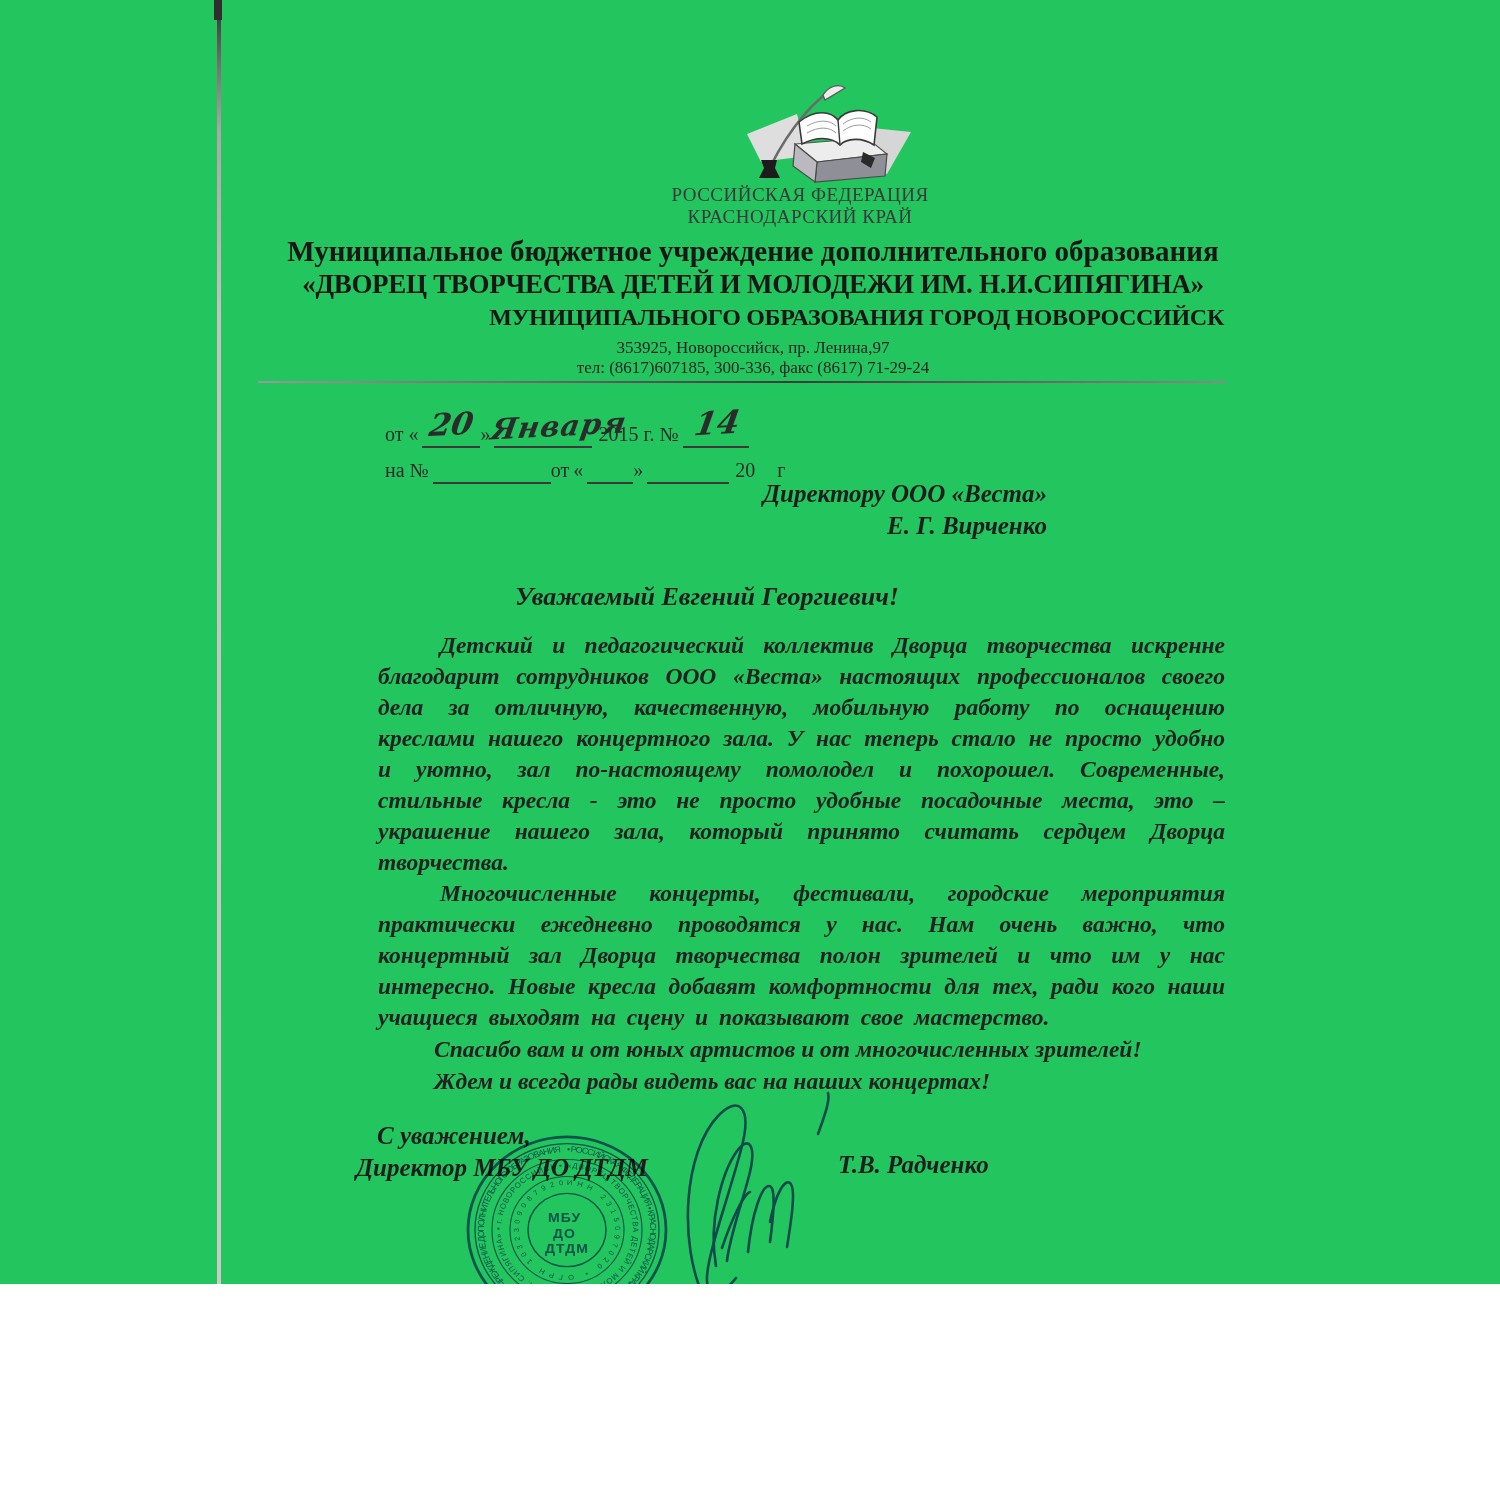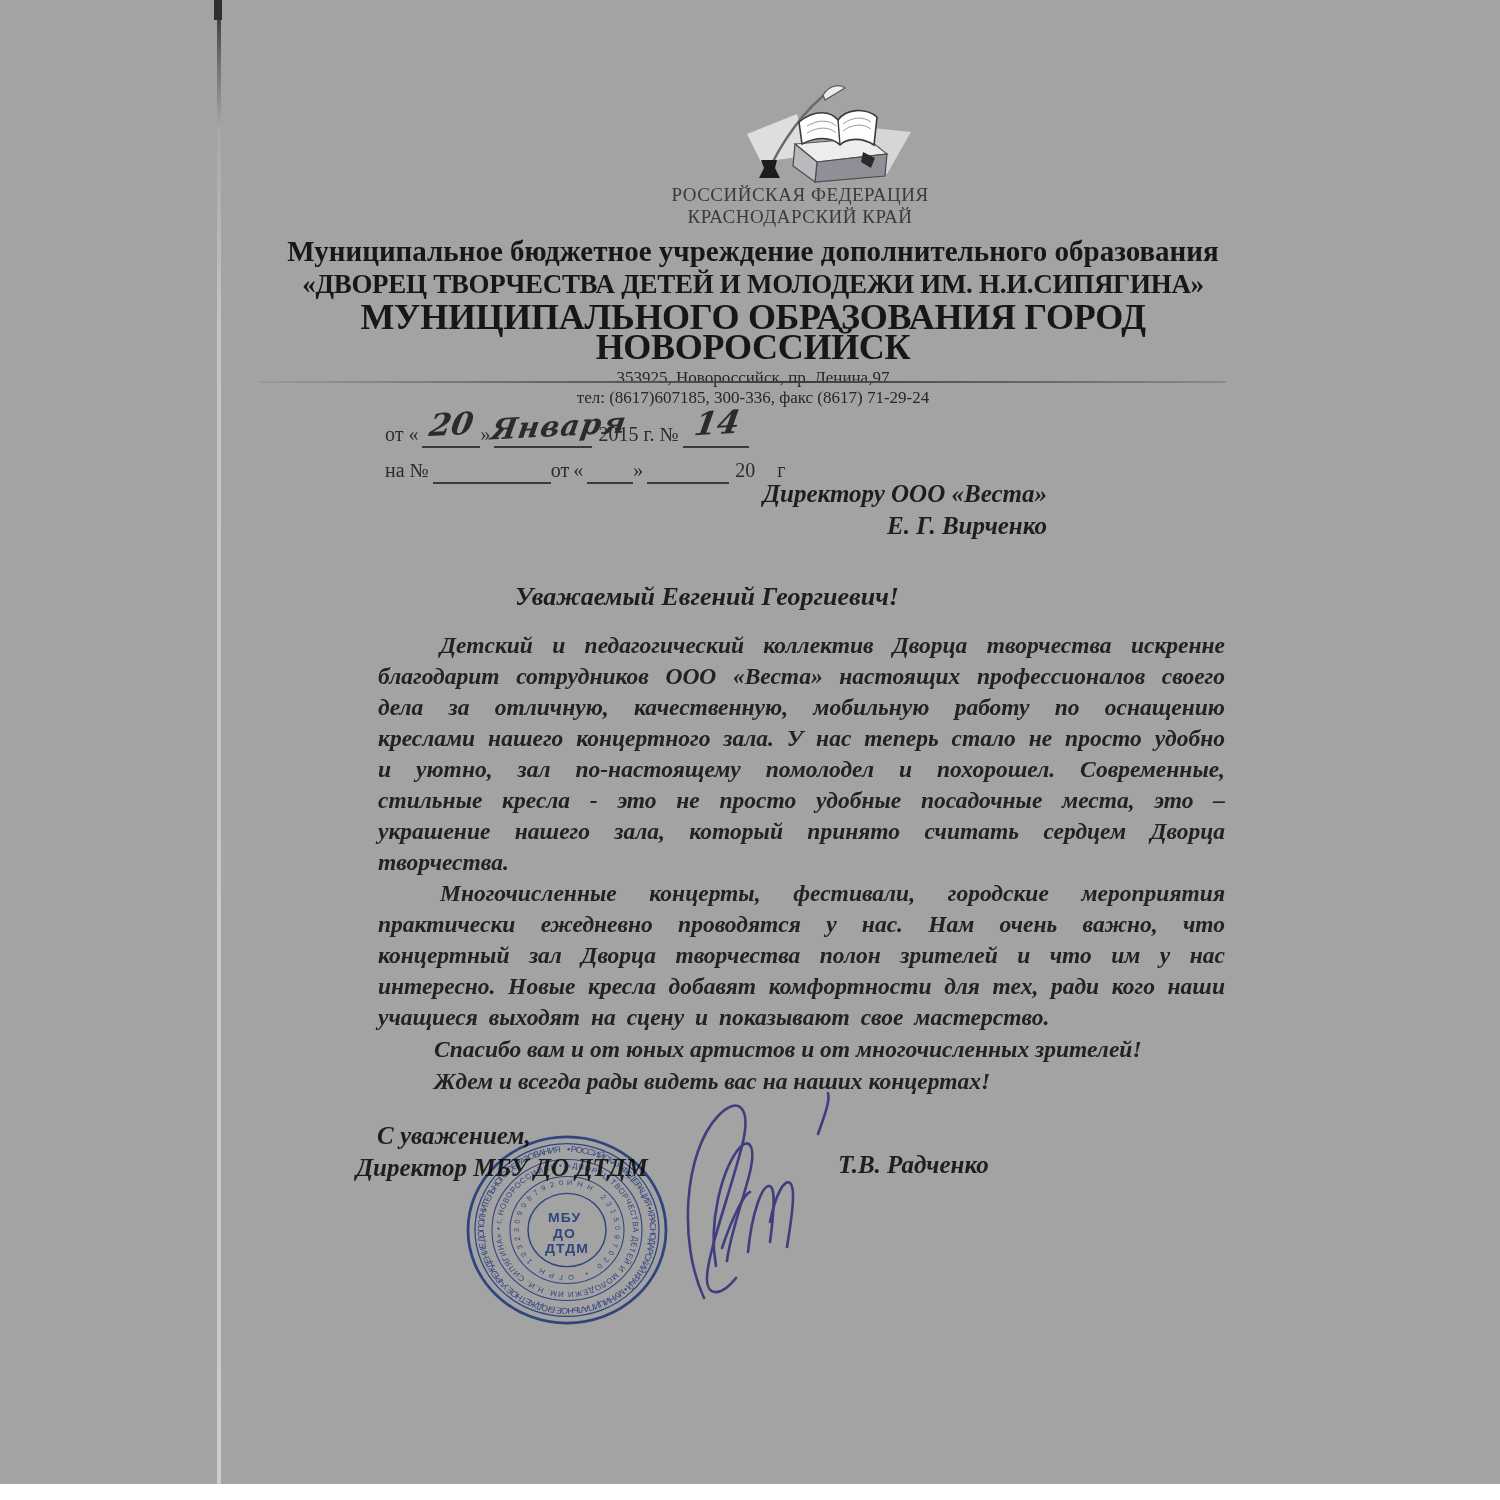--- a/index.html
+++ b/index.html
@@ -1,31 +1,31 @@
 <!DOCTYPE html>
 <html><head>
 <meta charset="utf-8">
 <style>
   html,body{margin:0;padding:0;background:#ffffff;}
   .page{
-    position:relative;width:1500px;height:1484px;background:#a3a3a3;overflow:hidden;
+    position:relative;width:1500px;height:1284px;background:#22c55e;overflow:hidden;
     font-family:"Liberation Serif","DejaVu Serif",serif;color:#1e1e1e;
   }
   
   .scan-line{position:absolute;left:217px;top:0;width:4px;height:1500px;
     background:linear-gradient(to bottom,#2e2e2e 0px,#6d6d6d 60px,#a8a8a8 130px,#c3c3c3 320px,#cccccc 100%);}
   .scan-cap{position:absolute;left:214px;top:0;width:8px;height:20px;background:#2f2f2f;}
 
   
   .head-country{position:absolute;left:590px;top:184px;width:420px;text-align:center;
     font-size:19px;line-height:22px;color:#3a3a3a;letter-spacing:.5px;}
   .org-block{position:absolute;left:282px;top:238px;width:942px;text-align:center;font-weight:bold;color:#171717;}
   .org1{font-size:29px;line-height:26px;}
   .org2{font-size:27px;line-height:32px;margin-top:4px;letter-spacing:-.3px;}
-  .org3{font-size:36px;line-height:30px;margin-top:2px;letter-spacing:-.3px;}
+  .org3{font-size:24px;line-height:30px;margin-top:2px;letter-spacing:-.3px;text-align:right;}
   .addr{font-size:17px;line-height:20px;font-weight:normal;margin-top:6px;color:#262626;}
   .phone{font-size:17px;line-height:20px;font-weight:normal;color:#262626;}
   .head-rule{position:absolute;left:258px;top:381px;width:968px;height:2px;
     background:linear-gradient(to right,#9a9a9a,#3c3c3c 55%,#8a8a8a);}
 
   
   .ref{position:absolute;left:385px;top:414px;font-size:20px;color:#2b2b2b;}
   .ref-row{display:flex;align-items:flex-end;height:34px;}
   .ref-row.r2{margin-top:2px;}
   .blank{display:inline-block;border-bottom:2px solid #3a3a3a;height:24px;position:relative;}

